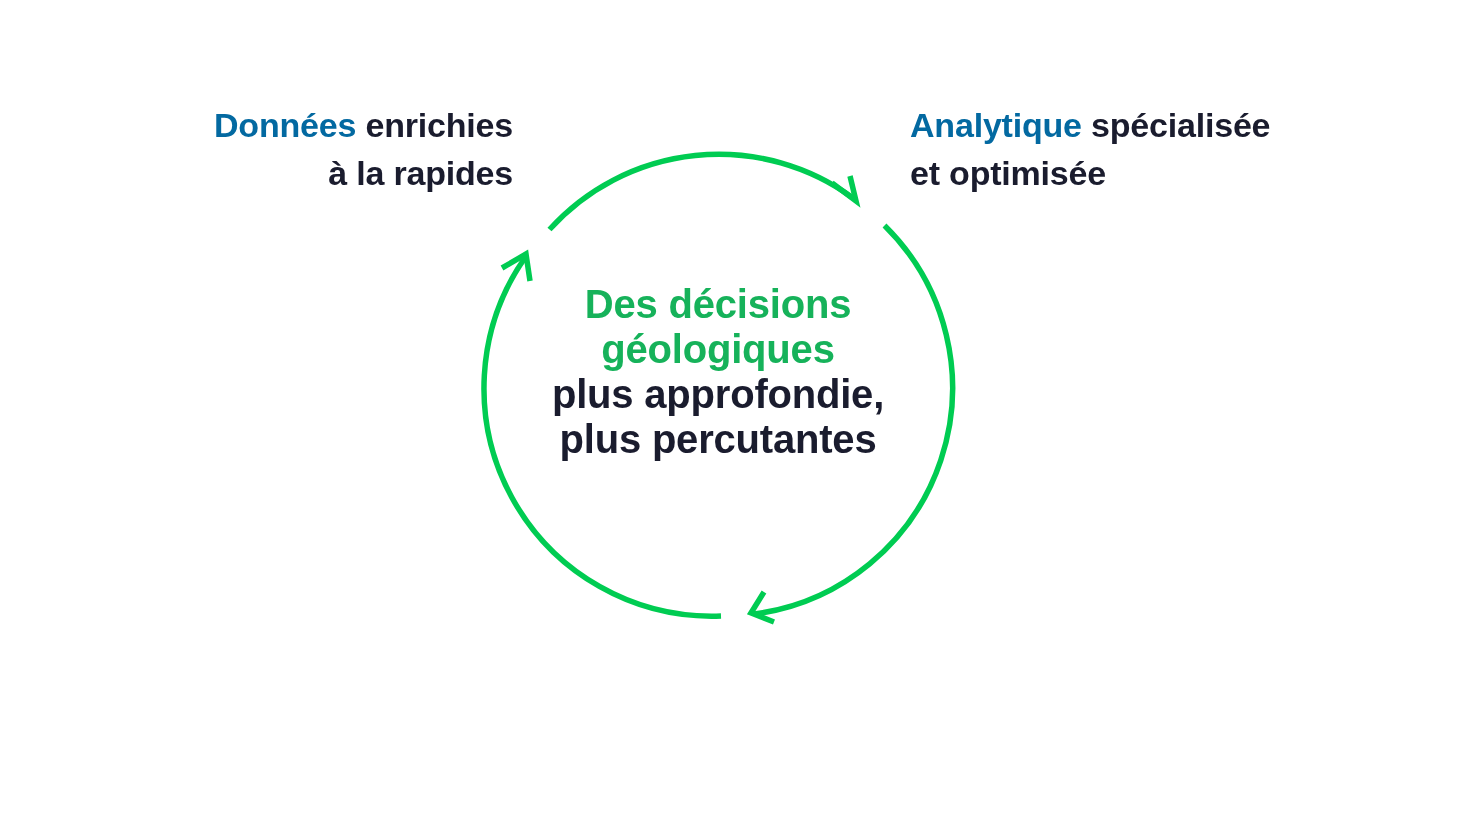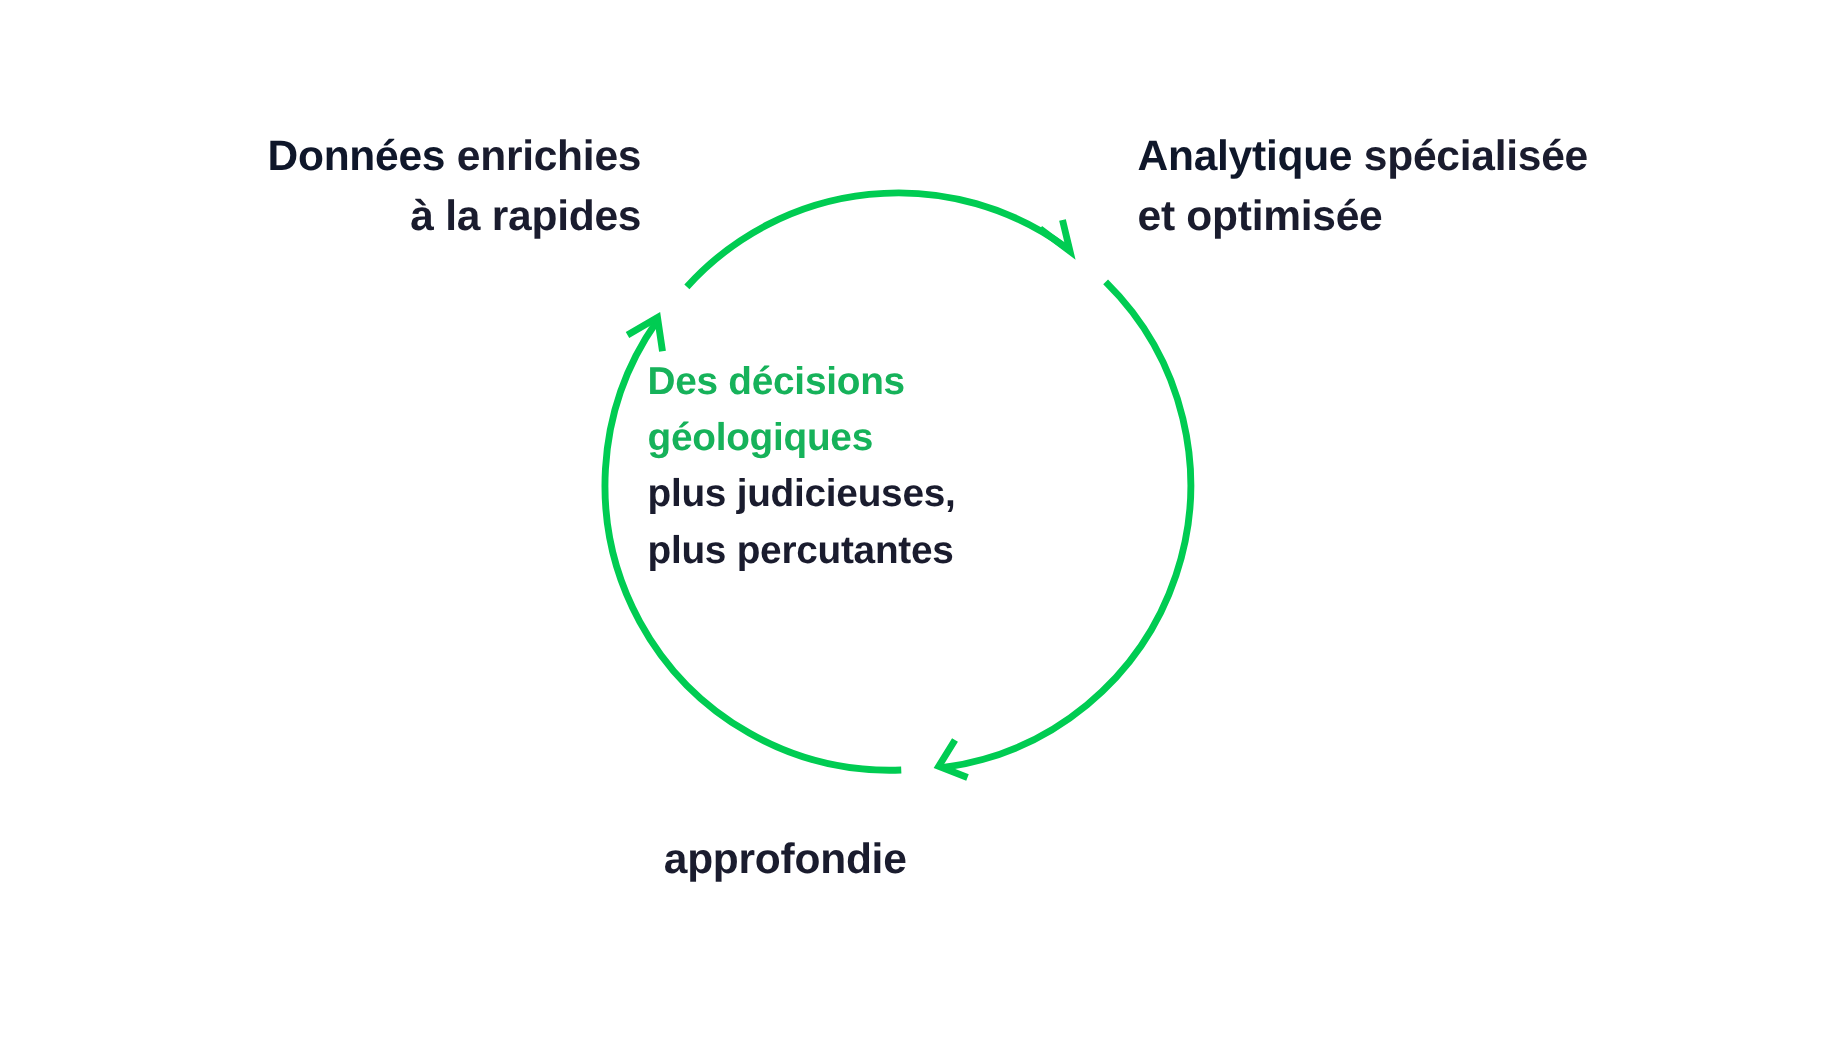--- a/index.html
+++ b/index.html
@@ -32,21 +32,21 @@
   
   .label {
     position: absolute;
     font-size: 34px;
     line-height: 48px;
     font-weight: 700;
     color: #1a1c2e;
     letter-spacing: -0.2px;
     white-space: nowrap;
   }
-  .label .hl { color: #0f172a; }
+  .label .hl { color: #0369a1; }
 
   .label-top-left {
     left: 214px;
     top: 101px;
     text-align: right;
   }
   .label-top-right {
     left: 910px;
     top: 101px;
     text-align: left;
@@ -61,23 +61,23 @@
   .label-top-left .label-line { text-align: right; }
   .label-top-right .label-line { text-align: left; }
   .label-bottom  .label-line { text-align: center; }
 
   
   .center-text {
     position: absolute;
     left: 518px;
     top: 282px;
     width: 400px;
-    text-align: left;
+    text-align: center;
     font-weight: 700;
-    font-size: 31px;
+    font-size: 40px;
     line-height: 45px;
     letter-spacing: -0.2px;
     color: #1a1c2e;
   }
   .center-text .ct-green {
     display: block;
     color: #16b25a;
   }
   .center-text .ct-dark {
     display: block;
@@ -105,31 +105,30 @@
 
       <polyline points="764,592 751,613 774,622"></polyline>
 
       <polyline points="502,268 526,254 530,281"></polyline>
     </g>
   </svg>
 
   <div class="center-text">
     <span class="ct-green">Des décisions</span>
     <span class="ct-green">géologiques</span>
-    <span class="ct-dark">plus judicieuses,</span>
+    <span class="ct-dark">plus approfondie,</span>
     <span class="ct-dark">plus percutantes</span>
   </div>
 
   <div class="label label-top-left">
     <span class="label-line"><span class="hl">Données</span><span> enrichies</span></span>
     <span class="label-line">à la rapides</span>
   </div>
 
   <div class="label label-top-right">
     <span class="label-line"><span class="hl">Analytique</span><span> spécialisée</span></span>
     <span class="label-line">et optimisée</span>
   </div>
 
   <div class="label label-bottom">
-    <span class="label-line">approfondie</span>
   </div>
 
 </div>
 
 </body></html>

